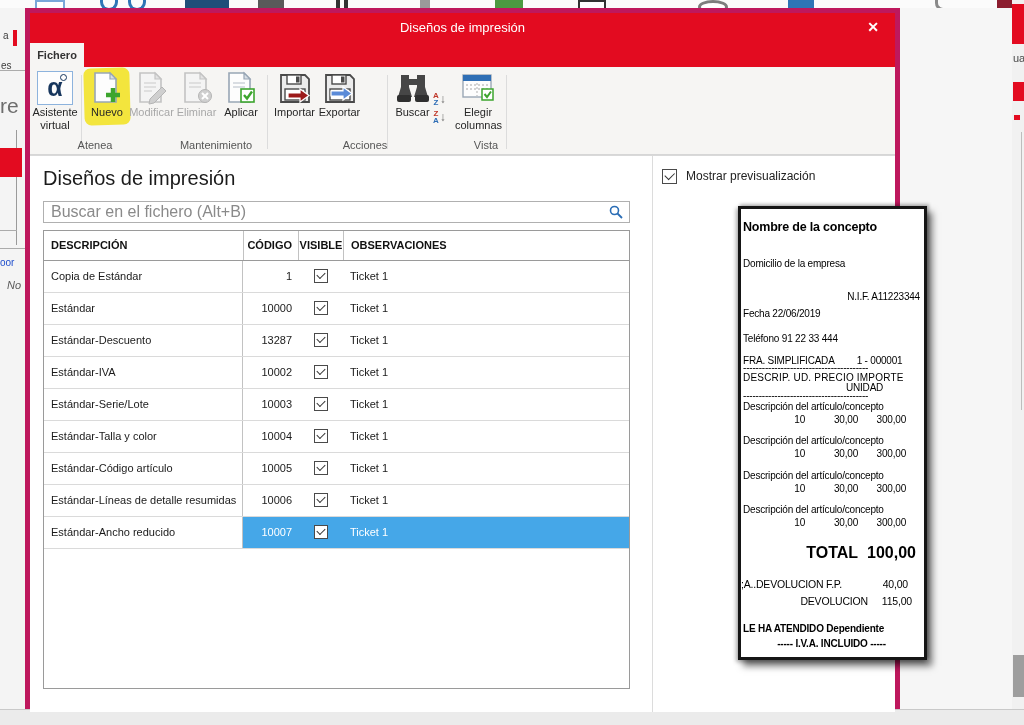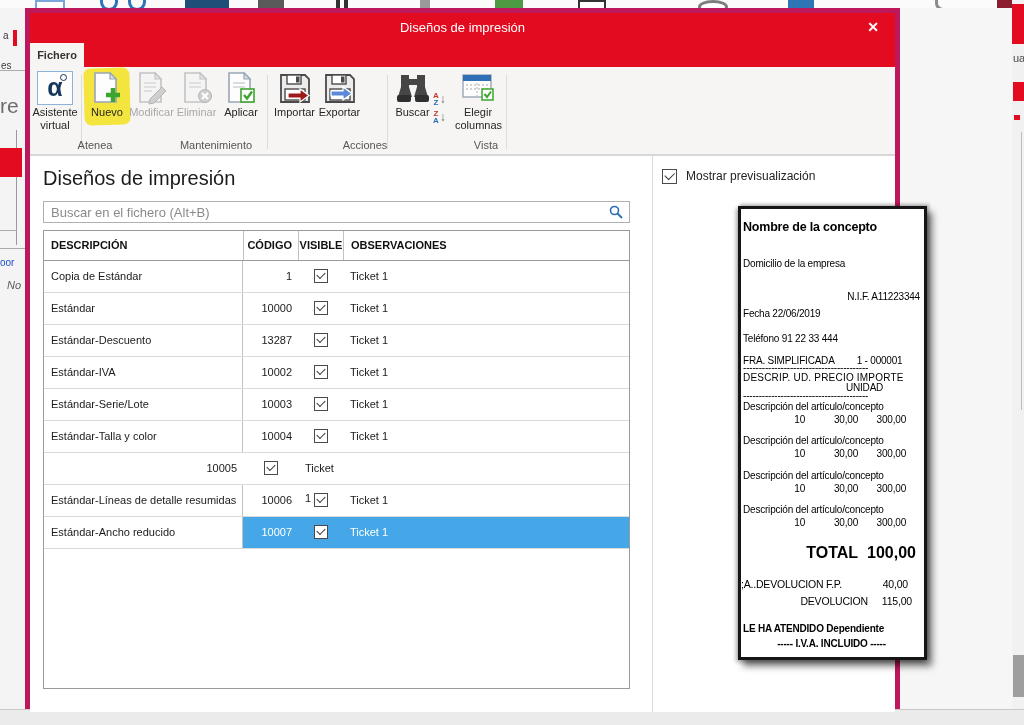--- a/index.html
+++ b/index.html
@@ -83,21 +83,21 @@
   .sorticons .blu{color:#2e6db5;}
   .sorticons .ar{color:#6d6d6d;font-size:12px;margin-left:1px;line-height:14px;}
 
   
   .content{position:absolute;left:0;top:142px;width:100%;height:557px;background:#fff;border-top:1px solid #d9d9d9;box-sizing:border-box;}
   .pane-divider{position:absolute;left:622px;top:0;width:1px;height:100%;background:#dcdcdc;}
 
   .main-title{position:absolute;left:13px;top:11px;font-size:20px;color:#1b1b1b;}
   .searchwrap{position:absolute;left:13px;top:45px;width:587px;height:22px;}
   .searchwrap input{width:100%;height:100%;box-sizing:border-box;border:1px solid #b0b0b0;
-                    font-family:"Liberation Sans",sans-serif;font-size:13px;padding:0 26px 0 7px;color:#333;outline:none;}
+                    font-family:"Liberation Sans",sans-serif;font-size:16px;padding:0 26px 0 7px;color:#333;outline:none;}
   .searchwrap input::placeholder{color:#8a8a8a;}
   .searchwrap .mag{position:absolute;right:7px;top:4px;width:14px;height:14px;cursor:pointer;}
 
   .table{position:absolute;left:13px;top:74px;width:587px;height:459px;border:1px solid #9a9a9a;box-sizing:border-box;}
   .thead,.trow{display:grid;grid-template-columns:199px 55px 45px 1fr;}
   .thead{height:29px;border-bottom:1px solid #9a9a9a;font-weight:bold;}
   .thead .cell{line-height:28px;font-size:11px;color:#111;}
   .thead .cell + .cell{border-left:1px solid #c2c2c2;}
   .trow{height:31px;border-bottom:1px solid #dadada;cursor:pointer;}
   .trow .cell{line-height:30px;font-size:11px;color:#1a1a1a;}
@@ -401,20 +401,21 @@
               <div class="cell visible"><span class="cb checked"></span></div>
               <div class="cell obs">Ticket 1</div>
             </div>
             <div class="trow">
               <div class="cell desc">Estándar-Talla y color</div>
               <div class="cell codigo">10004</div>
               <div class="cell visible"><span class="cb checked"></span></div>
               <div class="cell obs">Ticket 1</div>
             </div>
             <div class="trow">
+              <div class="cell desc">Estándar-Código artículo</div>
               <div class="cell codigo">10005</div>
               <div class="cell visible"><span class="cb checked"></span></div>
               <div class="cell obs">Ticket 1</div>
             </div>
             <div class="trow">
               <div class="cell desc">Estándar-Líneas de detalle resumidas</div>
               <div class="cell codigo">10006</div>
               <div class="cell visible"><span class="cb checked"></span></div>
               <div class="cell obs">Ticket 1</div>
             </div>

